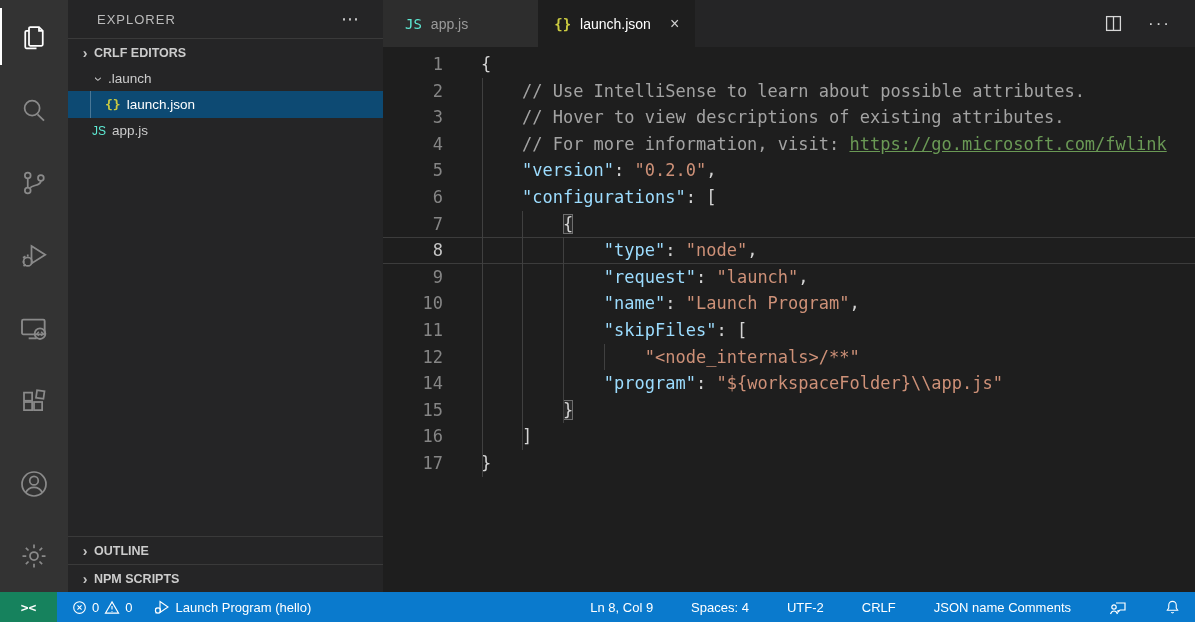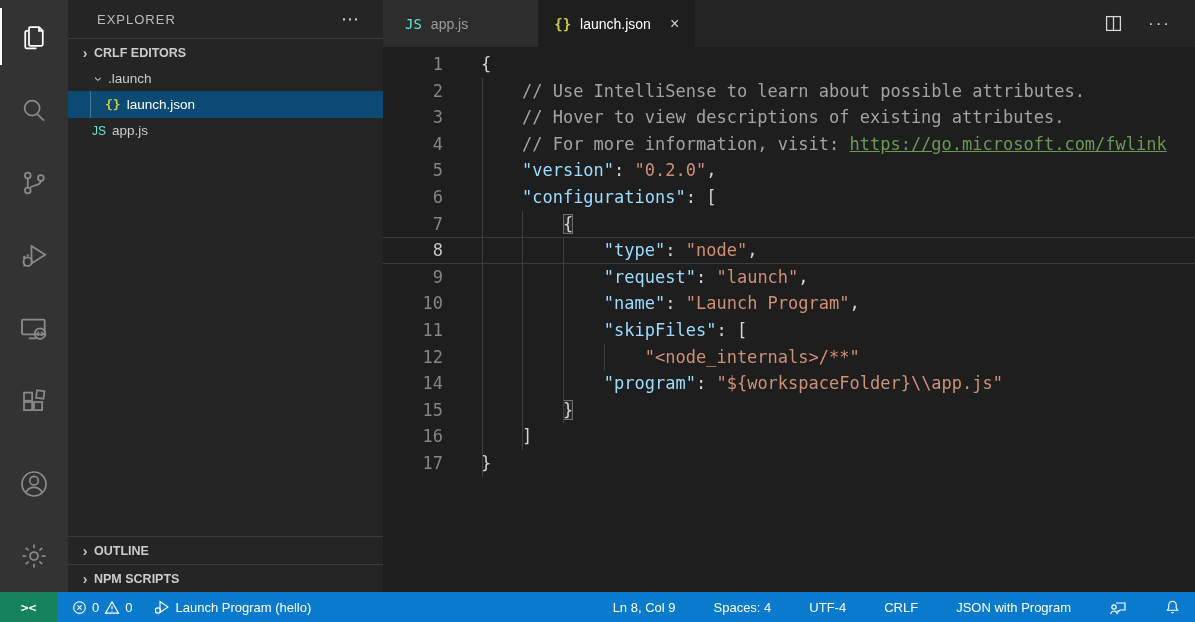--- a/index.html
+++ b/index.html
@@ -264,27 +264,27 @@
       </div>
     </div>
     <div class="sb-right">
       <div class="sb-item">
         <span>Ln 8, Col 9</span>
       </div>
       <div class="sb-item">
         <span>Spaces: 4</span>
       </div>
       <div class="sb-item">
-        <span>UTF-4</span>
+        <span>UTF-2</span>
       </div>
       <div class="sb-item">
         <span>CRLF</span>
       </div>
       <div class="sb-item">
-        <span>JSON with Program</span>
+        <span>JSON name Comments</span>
       </div>
       <div class="sb-item">
         <svg width="18" height="16" viewBox="0 0 18 16" fill="none" stroke="#ffffff" stroke-width="1.2">
           <path d="M7 4h9v7h-5l-2 2v-2"></path>
           <circle cx="5" cy="8" r="2.2"></circle>
           <path d="M1.5 15c.7-2 1.9-3 3.5-3s2.8 1 3.5 3"></path>
         </svg>
       </div>
       <div class="sb-item">
         <svg width="15" height="16" viewBox="0 0 16 16" fill="none" stroke="#ffffff" stroke-width="1.2">

